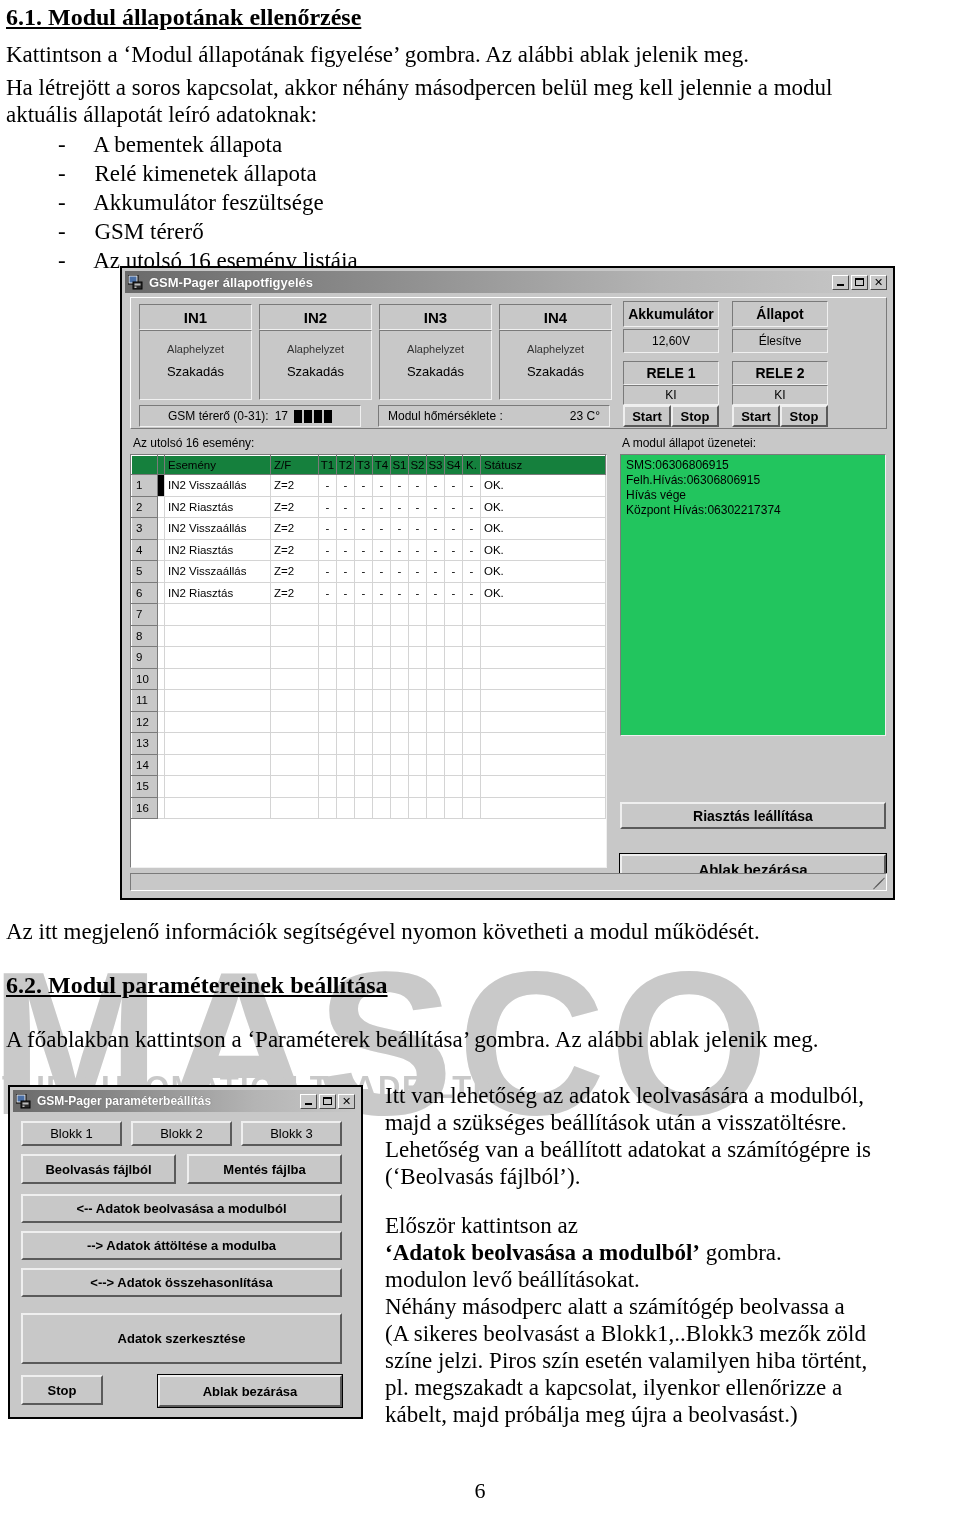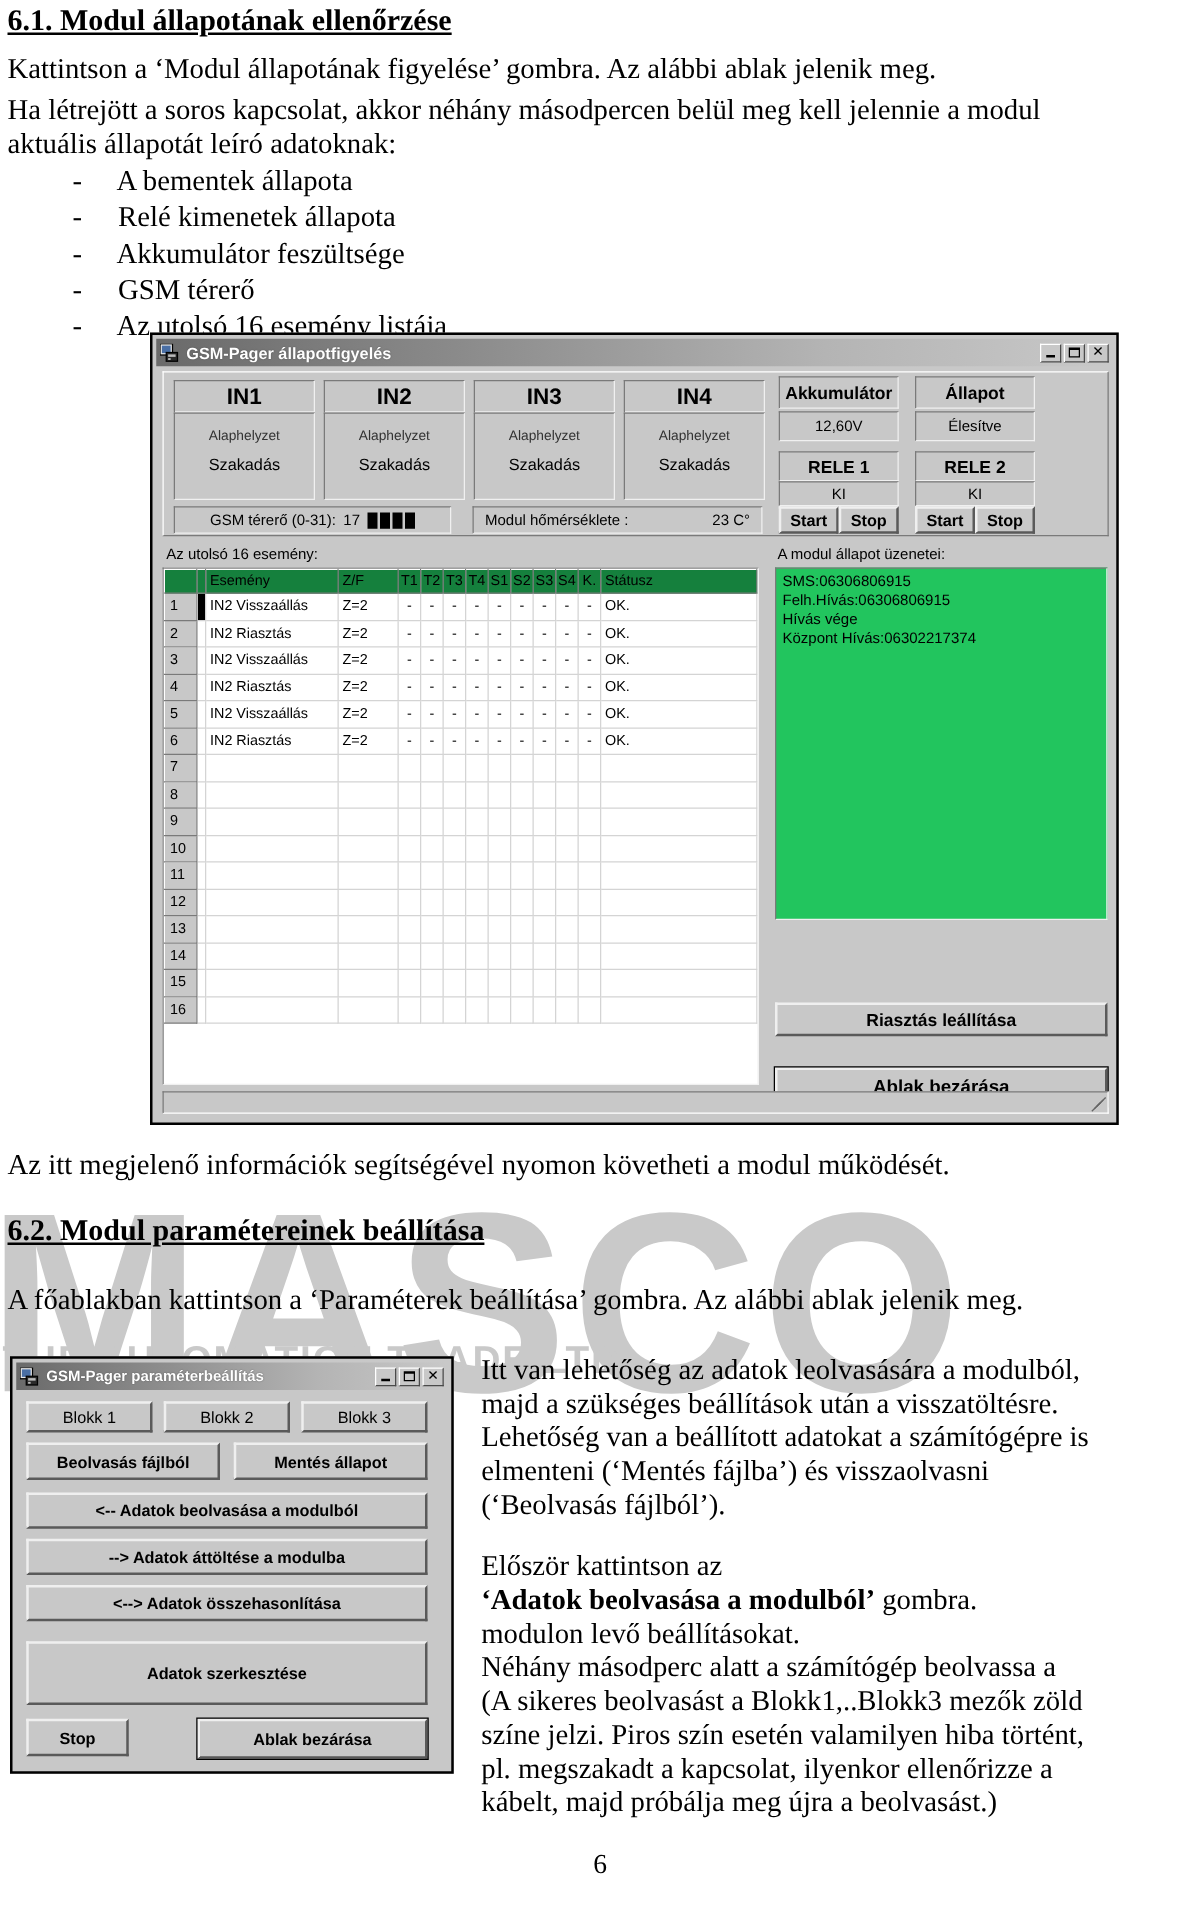--- a/index.html
+++ b/index.html
@@ -109,21 +109,21 @@
     font-size:12px; color:#000;
   }
 
   
   #win-status { position:absolute; left:120px; top:266px; width:775px; height:634px; }
   #status-body { position:absolute; left:3px; top:26px; right:3px; bottom:3px; }
 
   .io-group { position:absolute; left:5px; top:3px; width:757px; height:132px; }
   .io-col { position:absolute; width:113px; }
   .io-head {
-    height:26px; font-size:18px; font-weight:bold;
+    height:26px; font-size:15px; font-weight:bold;
   }
   .io-box { height:70px; flex-direction:column; gap:9px; padding-top:12px; justify-content:flex-start; }
   .io-sub1 { font-size:11px; color:#333; }
   .io-sub2 { font-size:13px; color:#000; }
 
   .sig-box { position:absolute; left:8px; top:107px; width:222px; height:22px;
              display:flex; align-items:center; padding:0 7px; gap:6px; }
   .bars { display:flex; gap:2px; }
   .bar { width:8px; height:13px; background:#000; }
   .temp-box { position:absolute; left:247px; top:107px; width:232px; height:22px;
@@ -652,38 +652,37 @@
       <span class="tbtn">✕</span>
     </span>
   </div>
 
   <div id="param-body">
     <div class="btn pbtn blk" style="left:8px;top:8px;">Blokk 1</div>
     <div class="btn pbtn blk" style="left:118px;top:8px;">Blokk 2</div>
     <div class="btn pbtn blk" style="left:228px;top:8px;">Blokk 3</div>
 
     <div class="btn pbtn" style="left:8px;top:41px;width:155px;height:30px;">Beolvasás fájlból</div>
-    <div class="btn pbtn" style="left:174px;top:41px;width:155px;height:30px;">Mentés állapot</div>
+    <div class="btn pbtn" style="left:174px;top:41px;width:155px;height:30px;">Mentés fájlba</div>
 
     <div class="btn pbtn" style="left:8px;top:81px;width:321px;height:29px;">&lt;-- Adatok beolvasása a modulból</div>
     <div class="btn pbtn" style="left:8px;top:118px;width:321px;height:29px;">--&gt; Adatok áttöltése a modulba</div>
     <div class="btn pbtn" style="left:8px;top:155px;width:321px;height:29px;">&lt;--&gt; Adatok összehasonlítása</div>
 
     <div class="btn pbtn" style="left:8px;top:200px;width:321px;height:51px;">Adatok szerkesztése</div>
 
     <div class="btn pbtn" style="left:8px;top:262px;width:82px;height:30px;">Stop</div>
     <div class="btn pbtn def" style="left:145px;top:262px;width:184px;height:32px;">Ablak bezárása</div>
   </div>
 </div>
 
 <div style="position:absolute;left:385px;top:1082px;width:570px;">
   <p class="doc-p" style="margin:0;">Itt van lehetőség az adatok leolvasására a modulból,</p>
   <p class="doc-p" style="margin:0;">majd a szükséges beállítások után a visszatöltésre.</p>
   <p class="doc-p" style="margin:0;">Lehetőség van a beállított adatokat a számítógépre is</p>
-  <p class="doc-p" style="margin:0;">elmenteni (‘Mentés fájlba’) és visszaolvasni</p>
   <p class="doc-p" style="margin:0;">(‘Beolvasás fájlból’).</p>
 
   <p class="doc-p" style="margin:22px 0 0 0;">Először kattintson az</p>
   <p class="doc-p" style="margin:0;">
     <span style="font-weight:bold;">‘Adatok beolvasása a modulból’</span><span> gombra.</span>
   </p>
 
   <p class="doc-p" style="margin:0;">modulon levő beállításokat.</p>
   <p class="doc-p" style="margin:0;">Néhány másodperc alatt a számítógép beolvassa a</p>
   <p class="doc-p" style="margin:0;">(A sikeres beolvasást a Blokk1,..Blokk3 mezők zöld</p>

